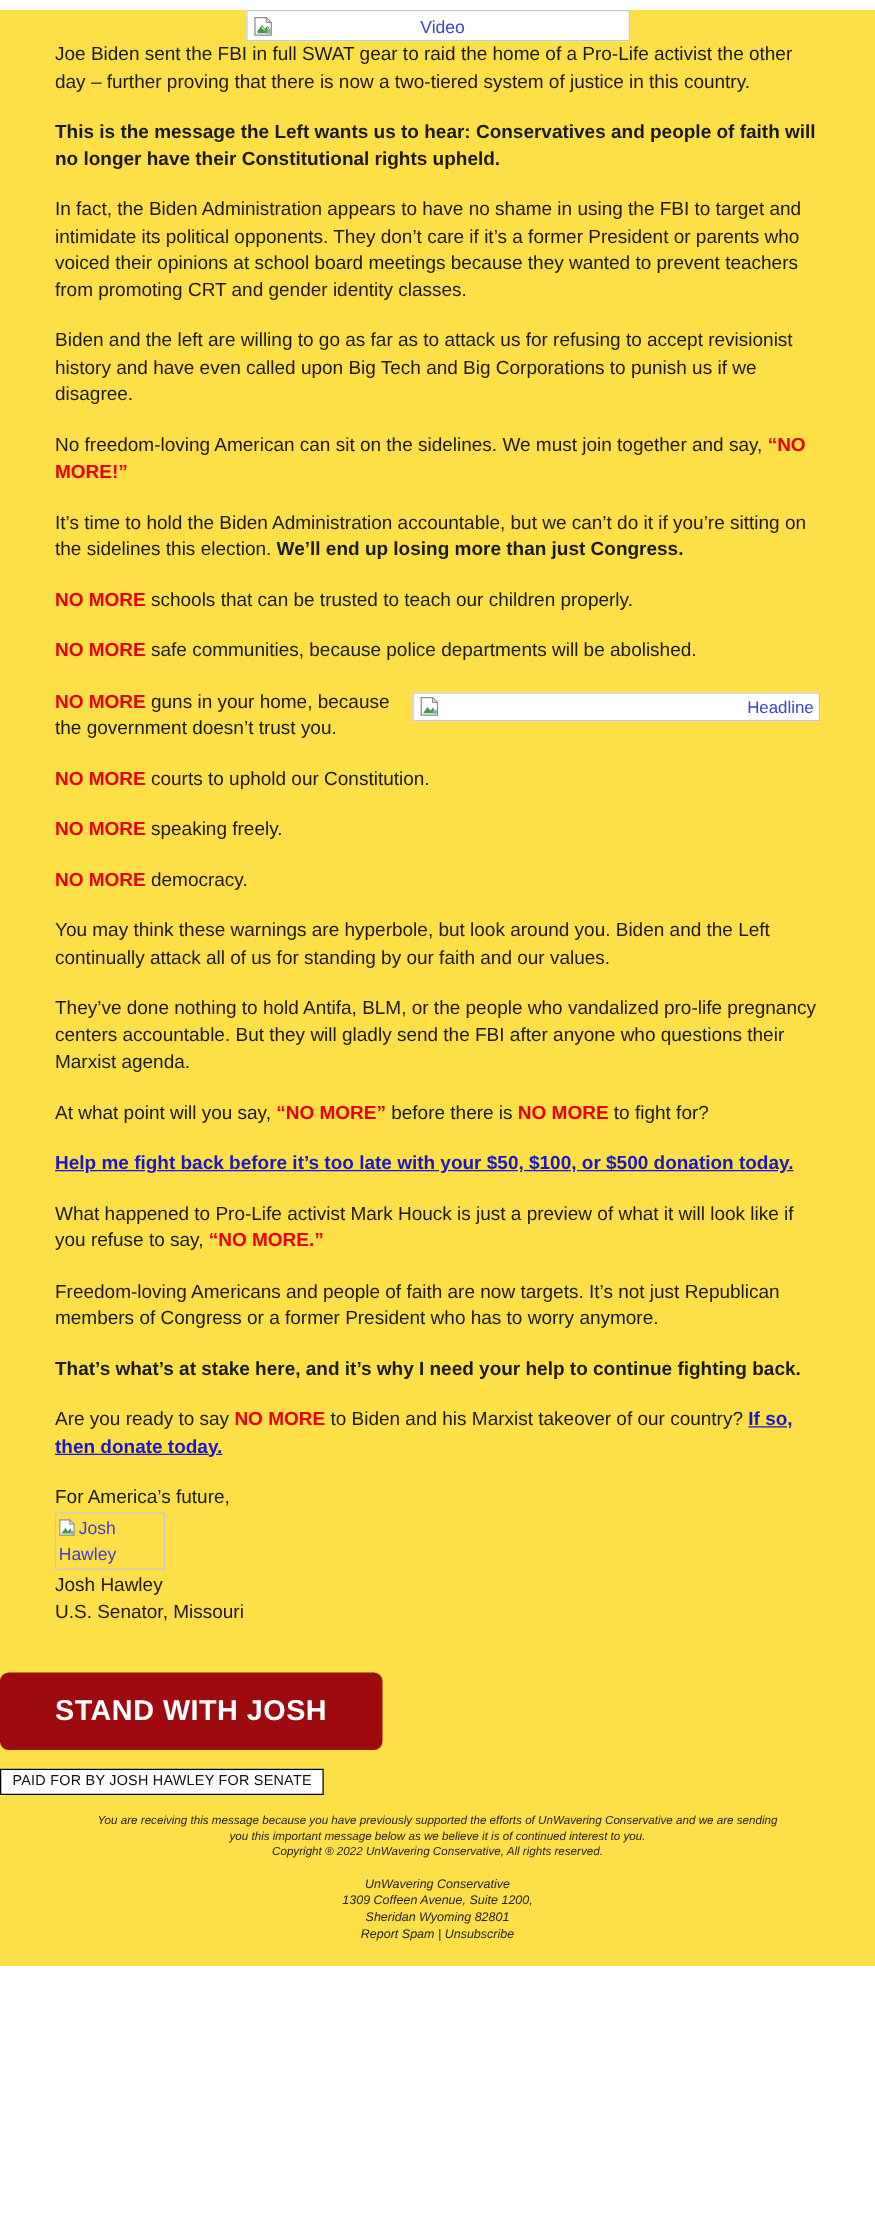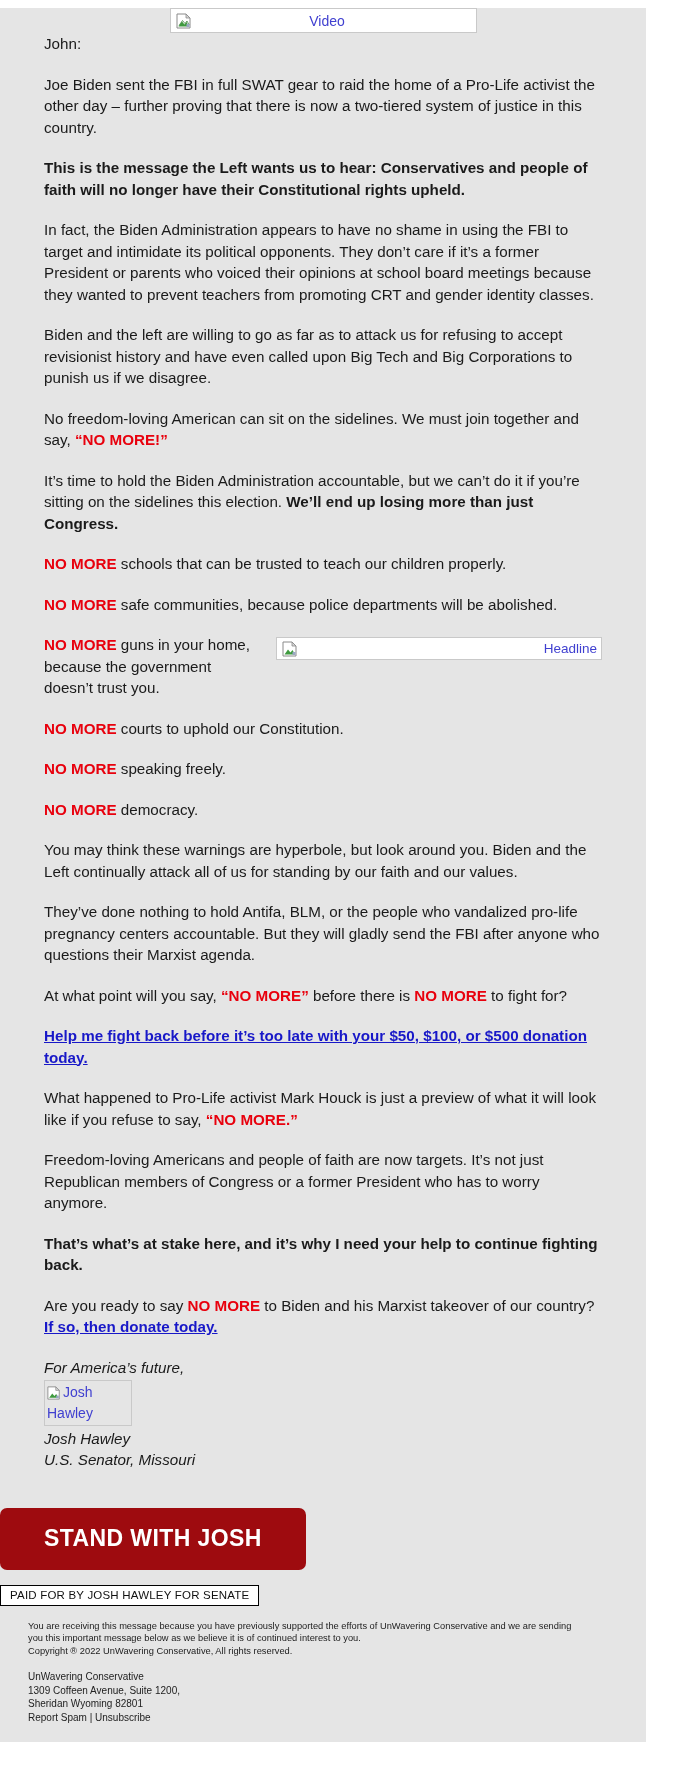--- a/index.html
+++ b/index.html
@@ -8,23 +8,23 @@
     background: #ffffff;
   }
   body {
     width: 700px;
     font-family: "Liberation Sans", sans-serif;
     color: #1a1a1a;
     -webkit-font-smoothing: antialiased;
   }
 
   .email-wrap {
-    width: 646px;
+    width: 700px;
     box-sizing: border-box;
-    background: #e5e5e5;
+    background: #fde047;
   }
 
   
   .broken-img {
     box-sizing: border-box;
     border: 1px solid #c9c9c9;
     background: #ffffff;
     display: flex;
     align-items: center;
     position: relative;
@@ -125,21 +125,20 @@
   .greeting { margin-bottom: 19px; }
 
   .clearfix::after { content: ""; display: table; clear: both; }
 
   
   .sig-area { margin-top: 4px; }
   .sig-line {
     font-size: 15.2px;
     line-height: 21px;
     color: #1a1a1a;
-    font-style: italic;
   }
 
   
   .cta-wrap {
     text-align: left;
     margin-top: 38px;
   }
   .cta-button {
     display: inline-block;
     background: #9e0b0f;
@@ -161,22 +160,24 @@
     font-size: 11.5px;
     font-weight: normal;
     letter-spacing: 0.2px;
     margin-top: 15px;
     color: #111111;
     background: #ffffff;
   }
 
   
   .footer {
+    text-align: center;
     margin-top: 14px;
     padding: 0 28px 18px 28px;
+    font-style: italic;
   }
   .footer-disclaimer {
     font-size: 9.3px;
     line-height: 12.5px;
     color: #222222;
   }
   .footer-copy {
     font-size: 9.3px;
     line-height: 12.5px;
     color: #222222;
@@ -206,21 +207,20 @@
         <path d="M2.5 13.5 L6 8.5 L8.5 11.5 L10.5 9 L13 13.5 Z" fill="#3f9a3f"></path>
         <path d="M3 12.5 L6.5 7.5 L9 10.5 L11 8 L13.2 12" fill="none" stroke="#2f7a2f" stroke-width="0.7"></path>
         <rect x="10.5" y="11" width="3" height="3" fill="#9aa7c4"></rect>
       </svg>
     </span>
     <span class="bi-alt">Video</span>
   </div>
 
   <div class="content">
 
-    <p class="para greeting">John:</p>
 
     <p class="para">Joe Biden sent the FBI in full SWAT gear to raid the home of a Pro-Life activist the other day – further proving that there is now a two-tiered system of justice in this country.</p>
 
     <p class="para">
       <b>This is the message the Left wants us to hear: Conservatives and people of faith will no longer have their Constitutional rights upheld.</b>
     </p>
 
     <p class="para">In fact, the Biden Administration appears to have no shame in using the FBI to target and intimidate its political opponents. They don’t care if it’s a former President or parents who voiced their opinions at school board meetings because they wanted to prevent teachers from promoting CRT and gender identity classes.</p>
 
     <p class="para">Biden and the left are willing to go as far as to attack us for refusing to accept revisionist history and have even called upon Big Tech and Big Corporations to punish us if we disagree.</p>

